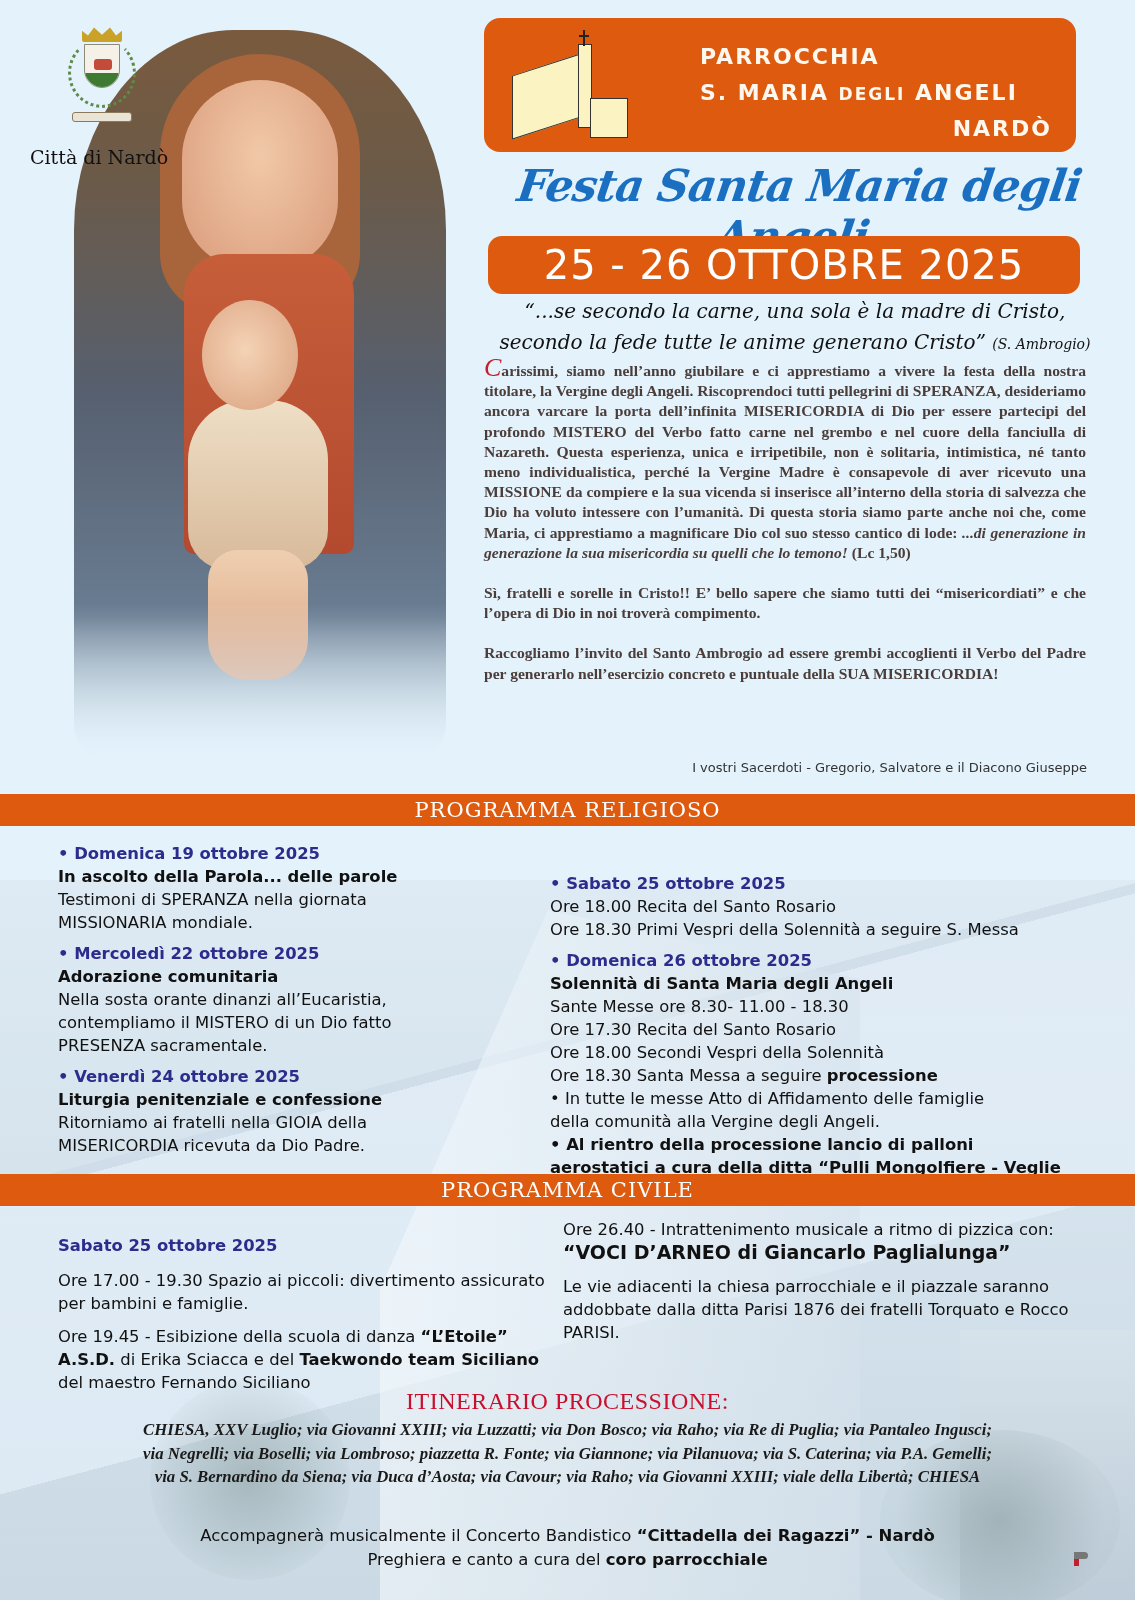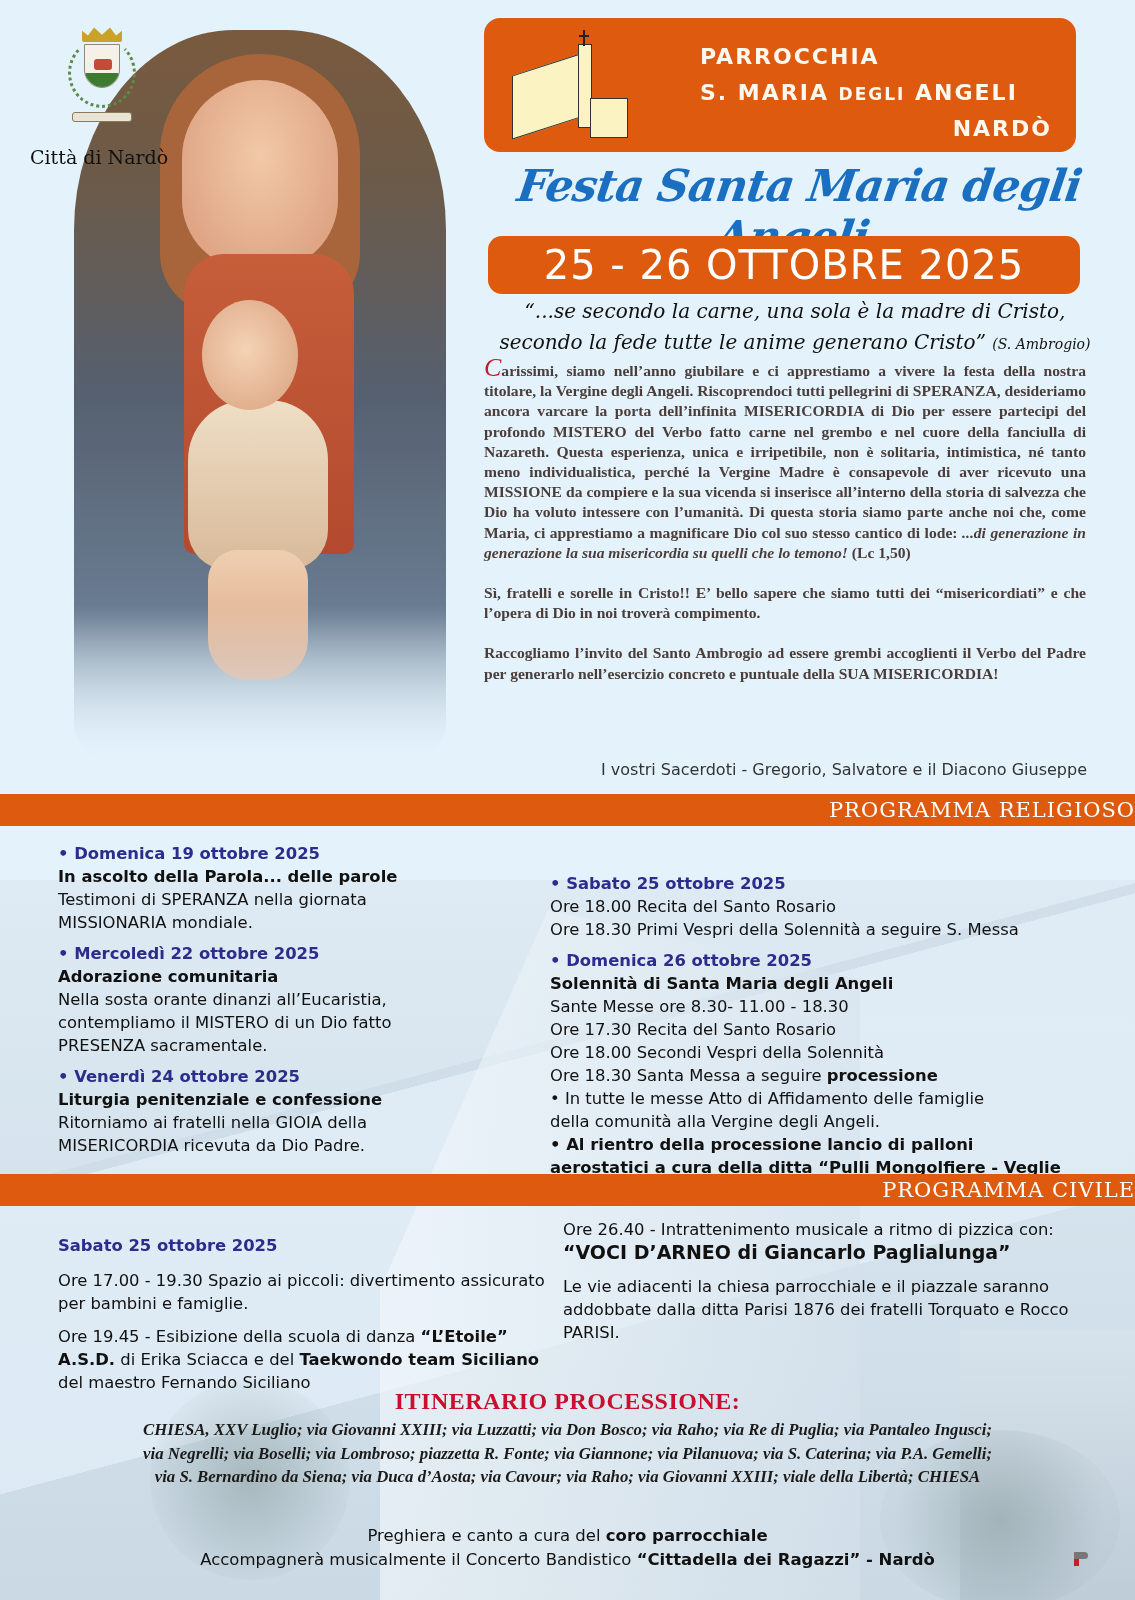--- a/index.html
+++ b/index.html
@@ -99,27 +99,27 @@
   .letter {
     position:absolute; left:484px; top:360px; width:602px;
     font-family:"Liberation Serif", serif; font-weight:bold; font-size:15.6px; line-height:20.2px;
     color:#4a3d3a; text-align:justify;
   }
   .letter p { margin-bottom:20px; }
   .letter .dropcap { color:#c21f2a; font-style:italic; font-size:26px; font-weight:normal; line-height:16px; }
   .letter em { font-style:italic; }
   .signature {
     position:absolute; right:48px; top:760px;
-    font-family:"DejaVu Sans", sans-serif; font-size:16px; color:#333;
+    font-family:"DejaVu Sans", sans-serif; font-size:13px; color:#333;
   }
 
   
   .section-bar {
     position:absolute; left:0; width:1135px; height:32px;
-    background:#dd5a0f; color:#fff; text-align:right;
+    background:#dd5a0f; color:#fff; text-align:center;
     font-family:"DejaVu Serif", serif; font-size:21px; line-height:32px; letter-spacing:1px;
   }
   .bar-rel { top:794px; }
   .bar-civ { top:1174px; }
 
   
   .col { position:absolute; font-family:"DejaVu Sans", sans-serif; font-size:16.4px; line-height:23px; color:#111; }
   .col .date { color:#2c2c8c; font-weight:bold; }
   .col .title { font-weight:bold; }
   .col .block { margin-bottom:8px; }
@@ -129,21 +129,21 @@
   .civ-left { left:58px; top:1218px; width:490px; }
   .civ-left .date { color:#2c2c8c; font-weight:bold; margin-bottom:12px;margin-top:16px; }
   .civ-left p { margin-bottom:10px; }
   .civ-right { left:563px; top:1218px; width:560px; }
   .civ-right p { margin-bottom:10px; }
   .civ-right .voci { font-weight:bold; font-size:19px; }
   .b { font-weight:bold; }
 
   .itinerary-title {
     position:absolute; left:0; top:1388px; width:1135px; text-align:center;
-    font-family:"Liberation Serif", serif; font-weight:bold; font-size:24px; color:#c8102e; letter-spacing:0.5px;
+    font-family:"Liberation Serif", serif; font-weight:normal; font-size:24px; color:#c8102e; letter-spacing:0.5px;
   }
   .itinerary {
     position:absolute; left:40px; top:1418px; width:1055px; text-align:center;
     font-family:"Liberation Serif", serif; font-style:italic; font-weight:bold; font-size:16.8px; line-height:23.5px; color:#1a1a1a;
   }
   .footer {
     position:absolute; left:0; top:1524px; width:1135px; text-align:center;
     font-family:"DejaVu Sans", sans-serif; font-size:16.5px; line-height:24px; color:#111;
   }
   .footer .b { font-weight:bold; }
@@ -273,19 +273,19 @@
 </div>
 
 <div class="itinerary-title">ITINERARIO PROCESSIONE:</div>
 <div class="itinerary">
   <div>CHIESA, XXV Luglio; via Giovanni XXIII; via Luzzatti; via Don Bosco; via Raho; via Re di Puglia; via Pantaleo Ingusci;</div>
   <div>via Negrelli; via Boselli; via Lombroso; piazzetta R. Fonte; via Giannone; via Pilanuova; via S. Caterina; via P.A. Gemelli;</div>
   <div>via S. Bernardino da Siena; via Duca d’Aosta; via Cavour; via Raho; via Giovanni XXIII; viale della Libertà; CHIESA</div>
 </div>
 
 <div class="footer">
+  <div><span>Accompagnerà musicalmente il Concerto Bandistico </span><span class="b">“Cittadella dei Ragazzi” - Nardò</span></div>
   <div><span>Preghiera e canto a cura del </span><span class="b">coro parrocchiale</span></div>
-  <div><span>Accompagnerà musicalmente il Concerto Bandistico </span><span class="b">“Cittadella dei Ragazzi” - Nardò</span></div>
 </div>
 <div class="p-logo">
     <div class="top"></div>
     <div class="bot"></div>
   </div>
 
 </body></html>

